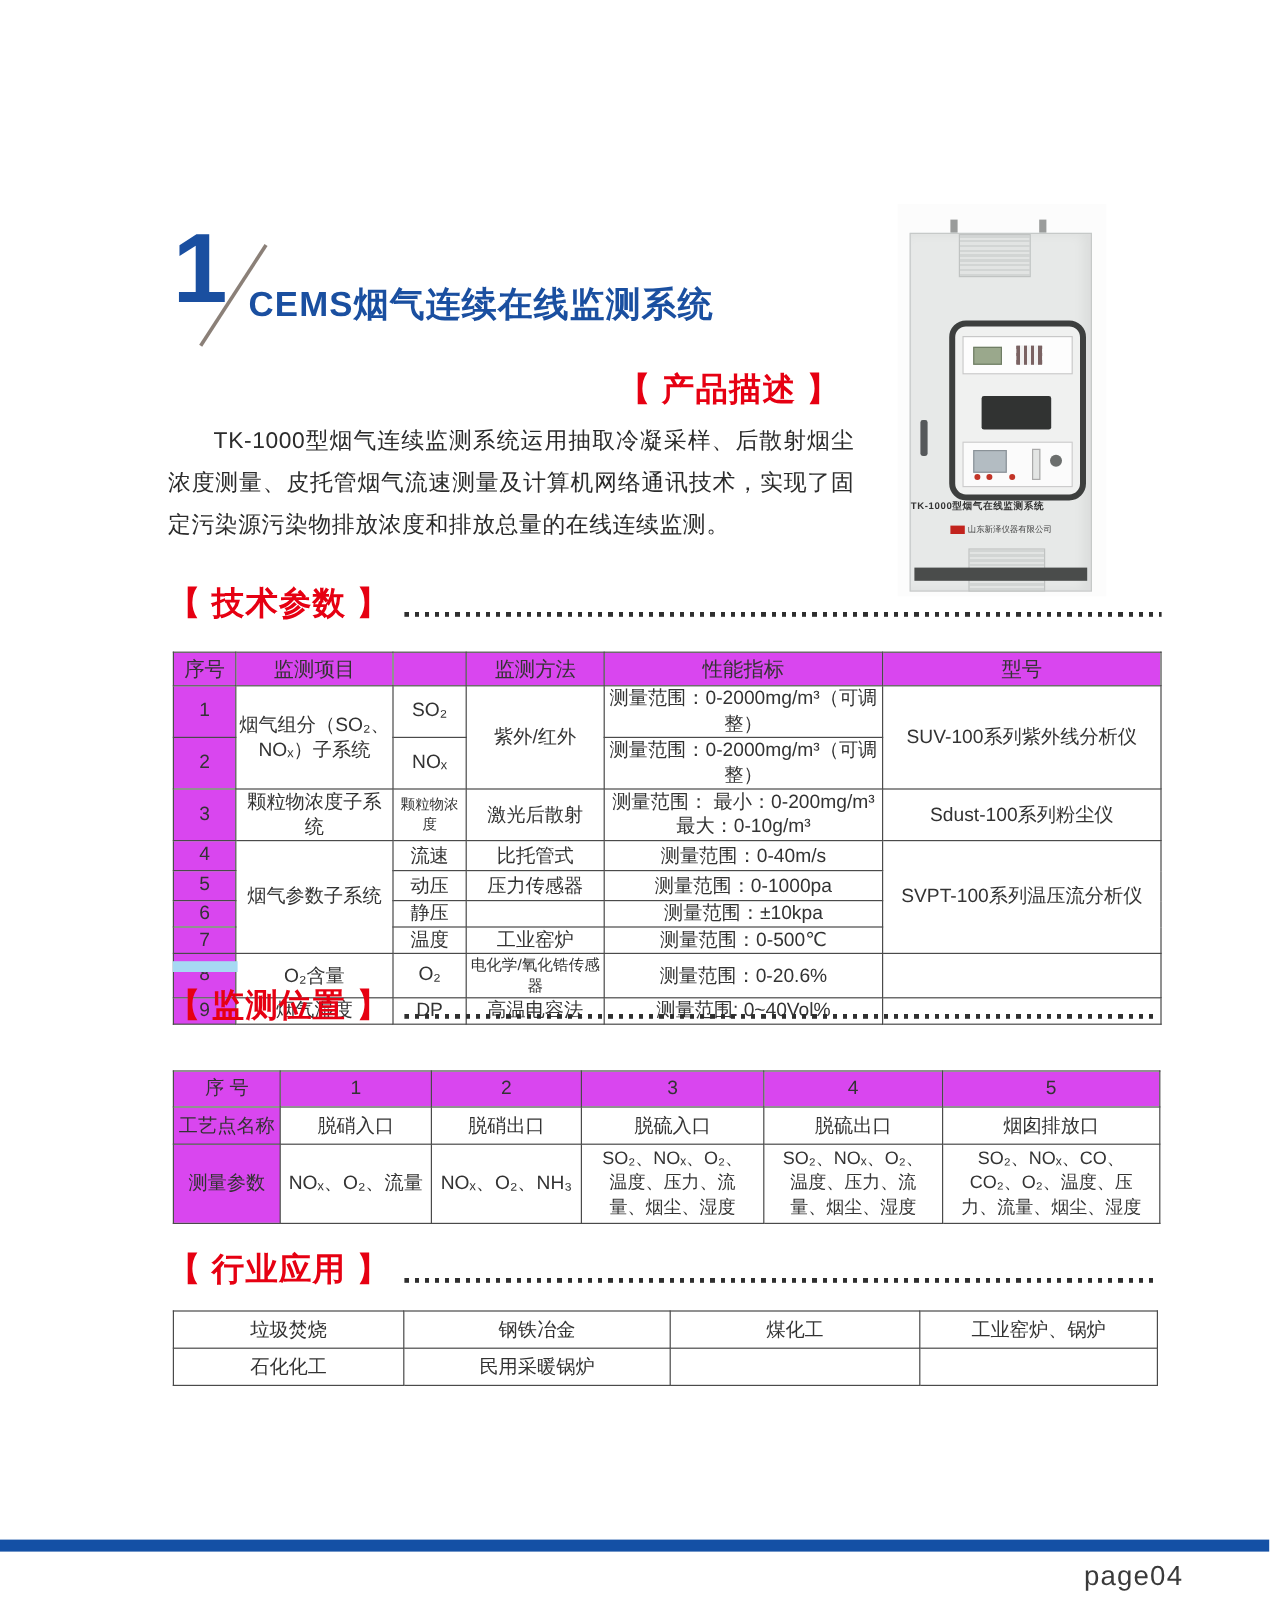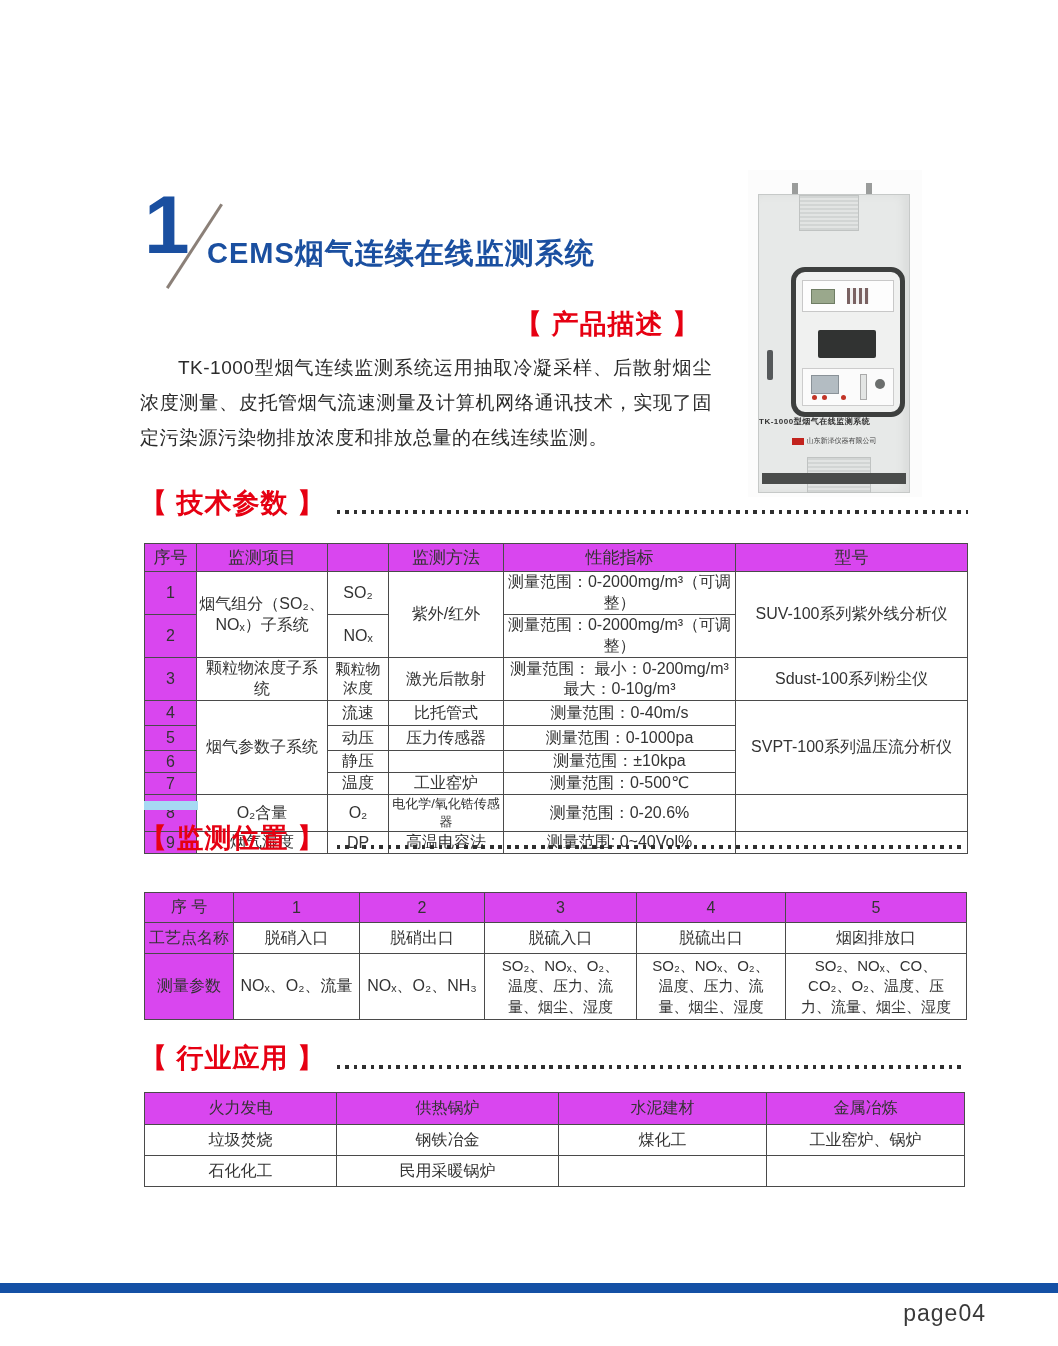--- a/index.html
+++ b/index.html
@@ -30,21 +30,21 @@
   .tech-head{left:140px;top:485px;width:828px;}
   .pos-head{left:140px;top:820px;width:822px;}
   .ind-head{left:140px;top:1040px;width:822px;}
 
   
   table{border-collapse:collapse;table-layout:fixed;}
   td,th{border:1.5px solid #4a4a4a;text-align:center;vertical-align:middle;
         font-weight:normal;color:#333;font-size:16px;padding:0 2px;overflow:hidden;}
   .blue{background:#d946ef;}
   .preline{white-space:pre-line;line-height:1.25;}
-  .small{font-size:15px;}
+  .small{font-size:12px;}
   .smaller{font-size:13px;}
   .t1{position:absolute;left:144px;top:543px;width:823px;}
   .t1 th{font-size:17px;}
   .t1-sliver{position:absolute;left:144px;top:801px;width:54px;height:9px;background:#a6d9f3;}
   .t2{position:absolute;left:144px;top:892px;width:822px;}
   .t2 .long{font-size:15px;line-height:1.35;padding:2px 13px;}
   .t3{position:absolute;left:144px;top:1092px;width:820px;}
 
   
   .footbar{position:absolute;left:0;top:1283px;width:1058px;height:10px;background:#1450a5;}
@@ -262,26 +262,20 @@
   </div>
 
   <table class="t3">
     <colgroup>
         <col style="width:192px">
         <col style="width:222px">
         <col style="width:208px">
         <col style="width:198px">
       </colgroup>
     <tbody>
-        <tr style="height:32px">
-      <th class="blue">火力发电</th>
-      <th class="blue">供热锅炉</th>
-      <th class="blue">水泥建材</th>
-      <th class="blue">金属冶炼</th>
-    </tr>
     <tr style="height:31px">
       <td>垃圾焚烧</td>
       <td>钢铁冶金</td>
       <td>煤化工</td>
       <td>工业窑炉、锅炉</td>
     </tr>
     <tr style="height:31px">
       <td>石化化工</td>
       <td>民用采暖锅炉</td>
       <td></td>

